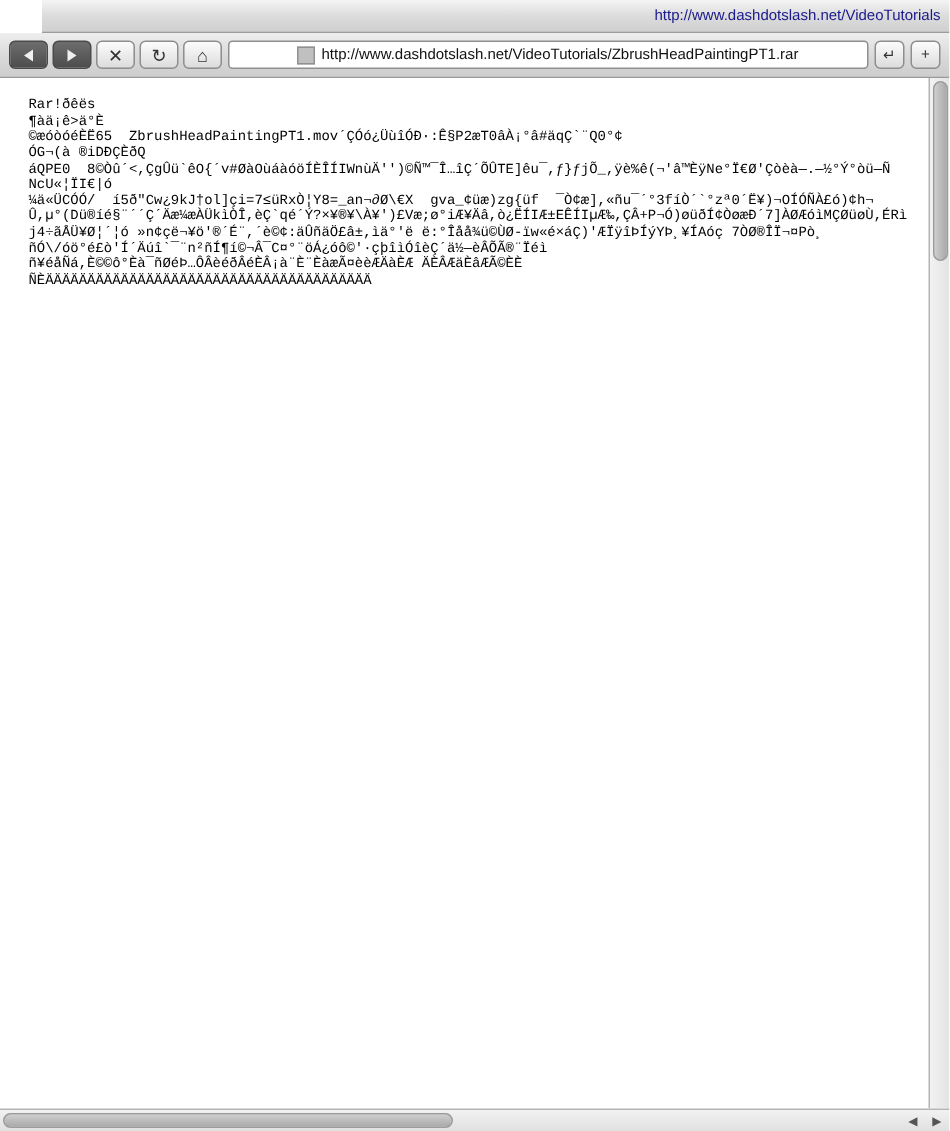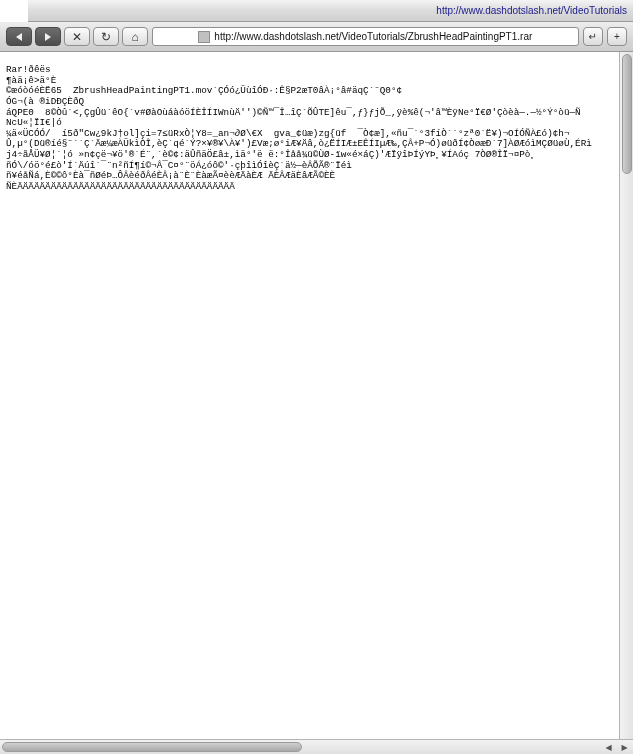--- a/index.html
+++ b/index.html
@@ -119,21 +119,21 @@
   
   .content {
     flex: 1;
     position: relative;
     overflow: hidden;
     background: #ffffff;
   }
   .binary-dump {
     position: absolute;
     top: 0;
-    left: 2px;
+    left: 15px;
     right: 14px;
     padding: 4px 4px 0 4px;
     font-family: "Liberation Mono", "DejaVu Sans Mono", monospace;
     font-size: 9.3px;
     line-height: 10.6px;
     color: #000000;
     white-space: pre-wrap;
     word-break: break-all;
     overflow: hidden;
     box-sizing: border-box;

